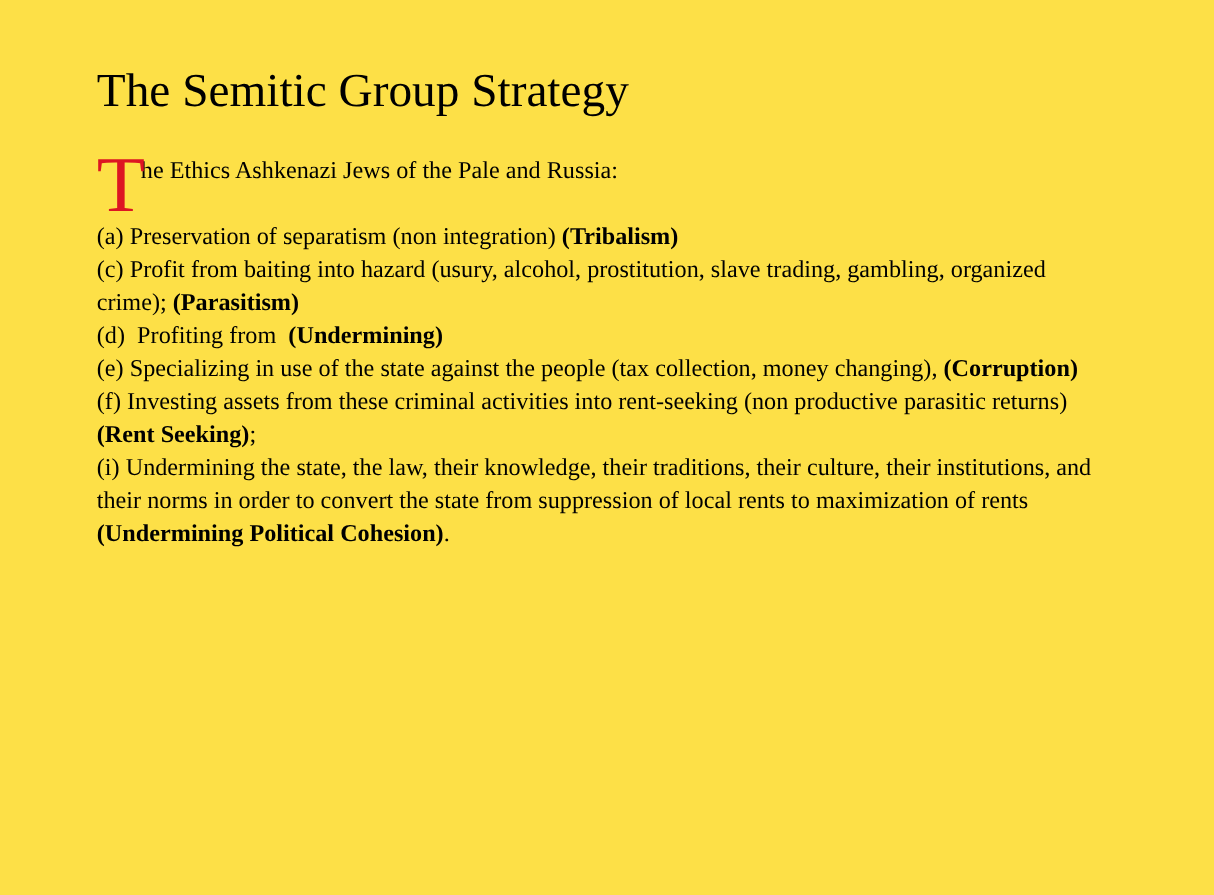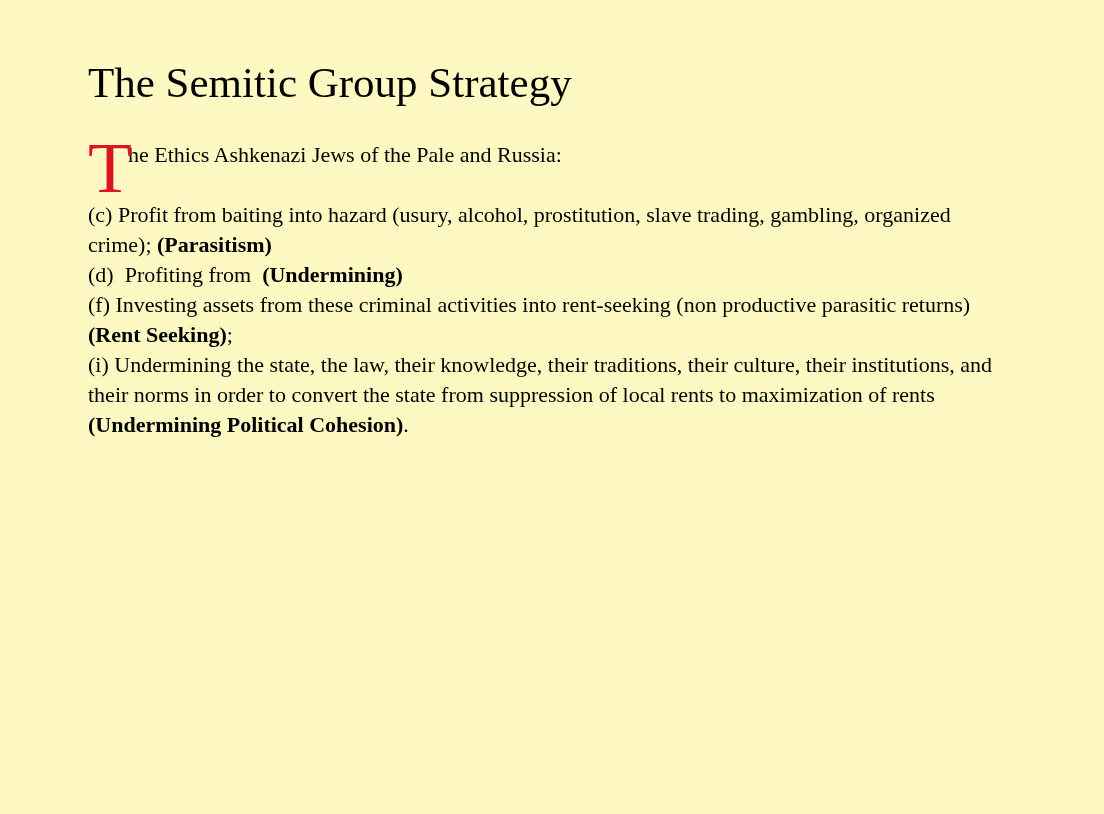--- a/index.html
+++ b/index.html
@@ -11,21 +11,21 @@
     width: 1104px;
     height: 814px;
     font-family: "Liberation Serif", serif;
     color: #000000;
     overflow: hidden;
   }
   .page {
     position: relative;
     width: 1104px;
     height: 814px;
-    background: #fef9c3;
+    background: #fde047;
   }
   .title {
     position: absolute;
     left: 88px;
     top: 58px;
     margin: 0;
     font-size: 43px;
     font-weight: 400;
     line-height: 1.15;
     white-space: nowrap;
@@ -65,19 +65,21 @@
   }
 </style>
 </head>
 <body>
 
 <div class="page">
   <h1 class="title">The Semitic Group Strategy</h1>
   <div class="content">
     <p class="intro"><span class="dropcap" style="color: rgb(221, 21, 34);">T</span><span>he Ethics Ashkenazi Jews of the Pale and Russia:</span></p>
     <div class="list">
+        <p class="item"><span>(a) Preservation of separatism (non integration) </span><b>(Tribalism)</b><span></span></p>
         <p class="item"><span>(c) Profit from baiting into hazard (usury, alcohol, prostitution, slave trading, gambling, organized crime); </span><b>(Parasitism)</b><span></span></p>
         <p class="item"><span>(d)  Profiting from  </span><b>(Undermining)</b><span></span></p>
+        <p class="item"><span>(e) Specializing in use of the state against the people (tax collection, money changing), </span><b>(Corruption)</b><span></span></p>
         <p class="item"><span>(f) Investing assets from these criminal activities into rent-seeking (non productive parasitic returns) </span><b>(Rent Seeking)</b><span>;</span></p>
         <p class="item"><span>(i) Undermining the state, the law, their knowledge, their traditions, their culture, their institutions, and their norms in order to convert the state from suppression of local rents to maximization of rents </span><b>(Undermining Political Cohesion)</b><span>.</span></p>
       </div>
   </div>
 </div>
 
 </body></html>

